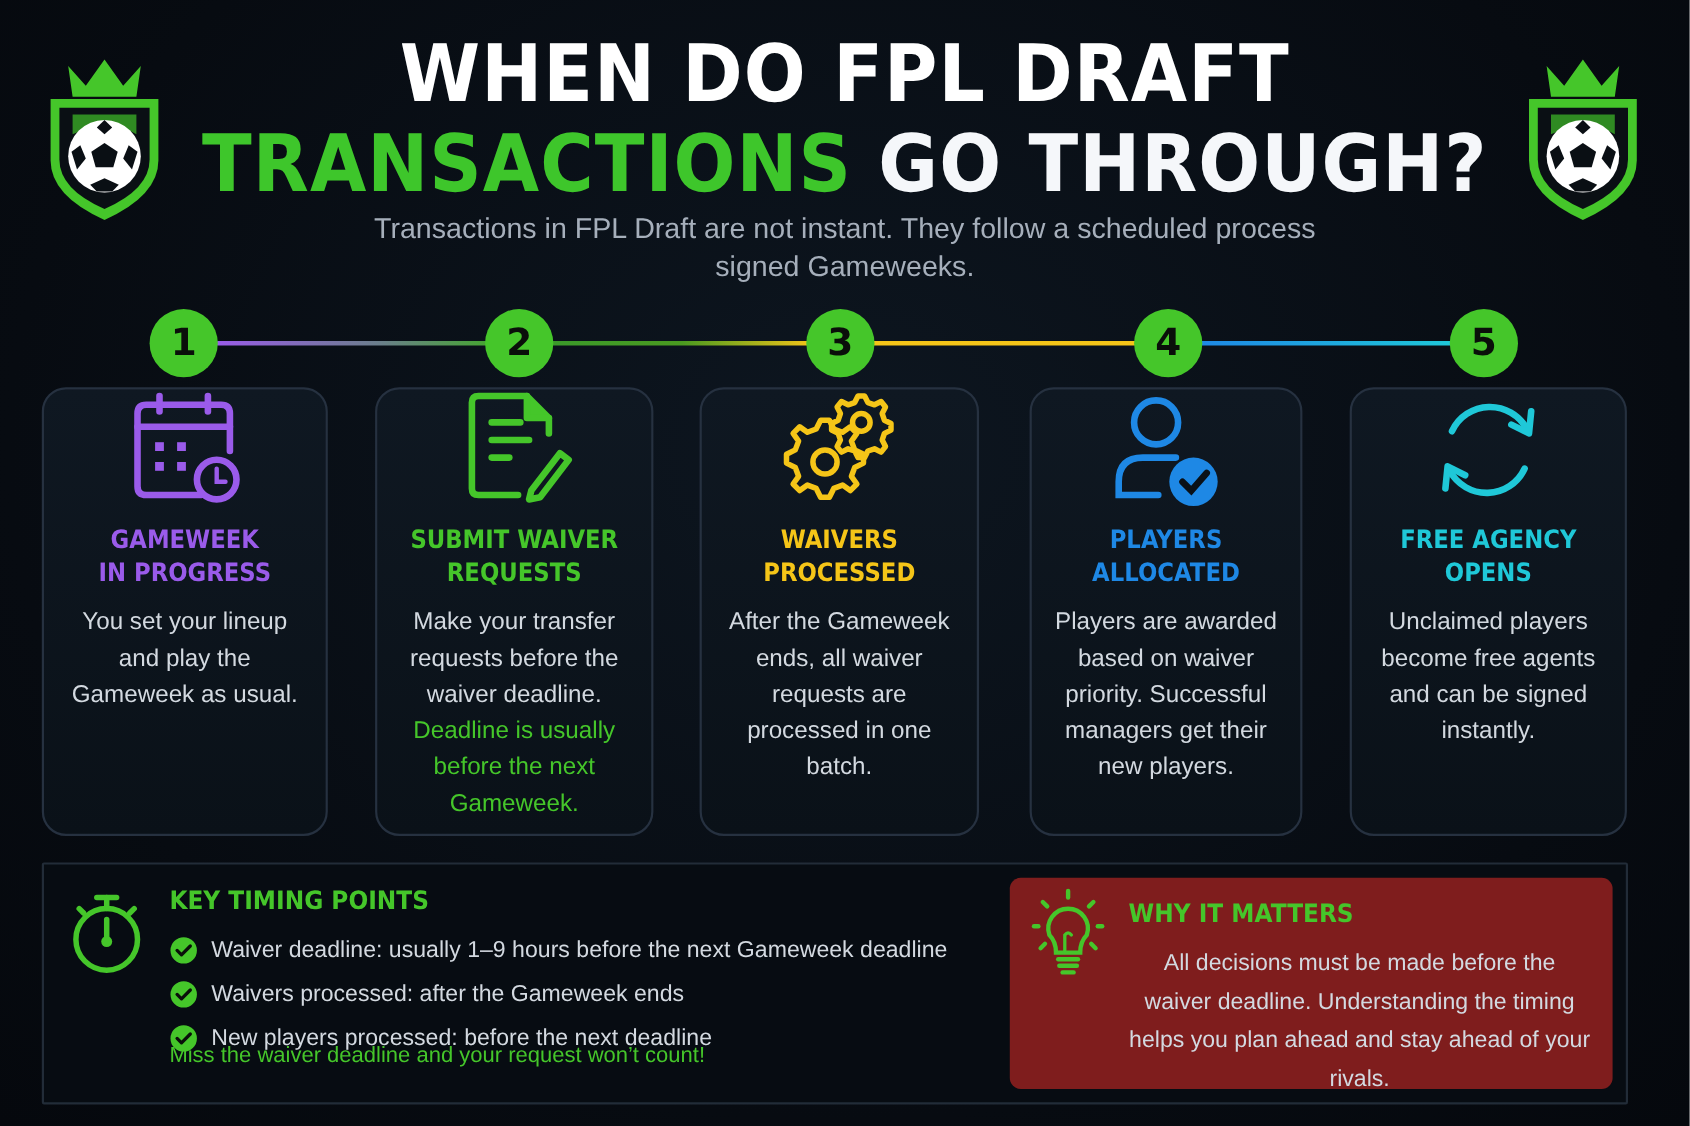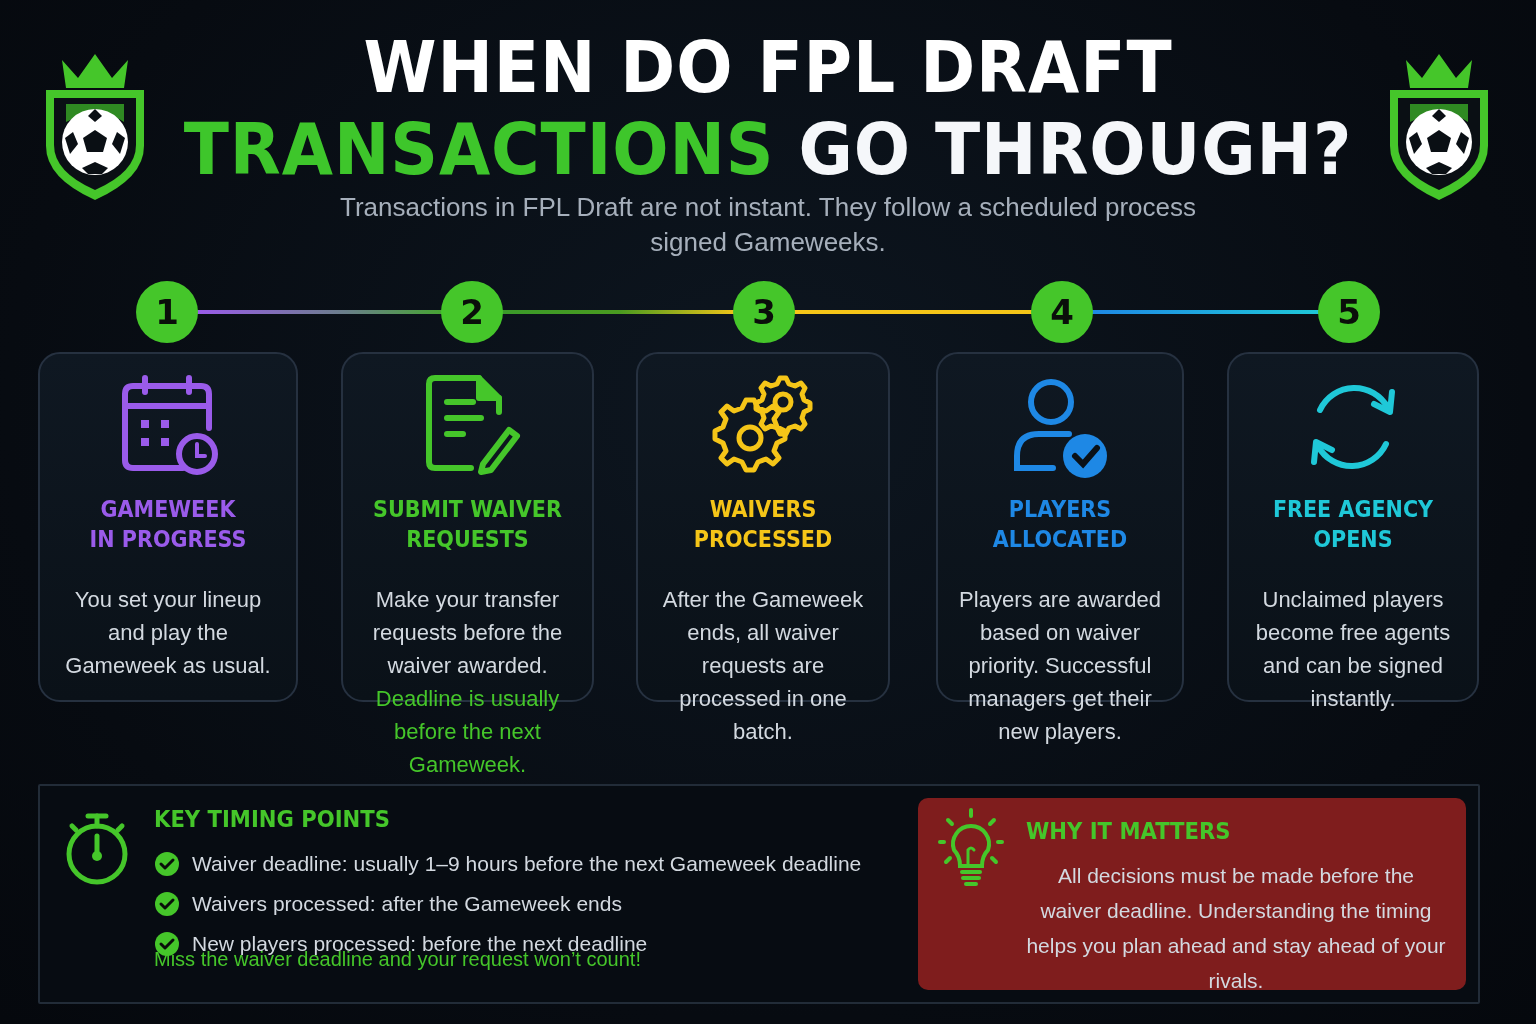--- a/index.html
+++ b/index.html
@@ -32,33 +32,33 @@
   .timeline { position: absolute; top: 280px; left: 0; width: 1536px; height: 64px; }
   .tl-line { position: absolute; top: 30px; height: 4px; border-radius: 2px; }
   .step-circle {
     position: absolute; top: 1px; width: 62px; height: 62px; border-radius: 50%;
     background: #45c62a; color: #0a0f0a; font-weight: 700; font-size: 34px;
     display: flex; align-items: center; justify-content: center;
     font-family: "DejaVu Sans", sans-serif;
   }
 
   .card {
-    position: absolute; top: 352px; height: 350px;
+    position: absolute; top: 352px; height: 408px;
     border: 2px solid #263140; border-radius: 22px;
     background: linear-gradient(180deg, #0f1822 0%, #0a1118 100%);
-    text-align: center; padding-top: 18px;
+    text-align: center; 
   }
   .card .icon { width: 110px; height: 110px; margin: 0 auto; display: block; }
   .card h3 {
     margin-top: 12px; font-size: 23px; line-height: 30px; font-weight: 700;
     font-family: "DejaVu Sans", sans-serif; letter-spacing: 0px;
     transform: scaleX(0.9);
   }
   .card p {
-    margin: 29px auto 0; font-size: 22px; line-height: 33px; color: #d3d9e0; width: 88%;
+    margin: 12px auto 0; font-size: 22px; line-height: 33px; color: #d3d9e0; width: 88%;
   }
   .card p.hl { color: #45c62a; margin-top: 0; }
 
   .bottom {
     position: absolute; left: 38px; top: 784px; width: 1442px; height: 220px;
     border: 2px solid #222c38; border-radius: 2px; background: #070c12;
   }
   .key-icon { position: absolute; left: 24px; top: 24px; width: 66px; height: 76px; }
   .key-title {
     position: absolute; left: 114px; top: 20px; color: #45c62a; font-weight: 700;
@@ -150,21 +150,21 @@
 <div class="card" style="left:341px;width:253px;">
   <svg class="icon" viewBox="0 0 110 110" fill="none" stroke="#45c62a" stroke-width="6" stroke-linecap="round" stroke-linejoin="round">
     <path d="M58,96 H22 Q16,96 16,90 V12 Q16,6 22,6 H66 L86,26 V40"></path>
     <path d="M66,6 V26 H86" fill="#45c62a"></path>
     <line x1="34" y1="30" x2="60" y2="30"></line>
     <line x1="34" y1="46" x2="68" y2="46"></line>
     <line x1="34" y1="62" x2="50" y2="62"></line>
     <path d="M70,92 L96,58 L104,64 L78,98 L68,100 Z"></path>
   </svg>
   <h3 style="color:#45c62a;"><span>SUBMIT WAIVER</span><br><span>REQUESTS</span></h3>
-  <p>Make your transfer requests before the waiver awarded.</p>
+  <p>Make your transfer requests before the waiver deadline.</p>
   <p class="hl">Deadline is usually before the next Gameweek.</p>
 </div>
 
 <div class="card" style="left:636px;width:254px;">
   <svg class="icon" viewBox="0 0 110 110" fill="none" stroke="#f5c518" stroke-width="5" stroke-linejoin="round">
     <path d="M34,36 l4,-8 h8 l4,8 l8,3 l7,-5 l6,6 l-5,7 l3,8 l8,4 v8 l-8,4 l-3,8 l5,7 l-6,6 l-7,-5 l-8,3 l-4,8 h-8 l-4,-8 l-8,-3 l-7,5 l-6,-6 l5,-7 l-3,-8 l-8,-4 v-8 l8,-4 l3,-8 l-5,-7 l6,-6 l7,5 Z"></path>
     <circle cx="42" cy="66" r="11"></circle>
     <path d="M78,6 l3,6 l6,2 l6,-3 l4,5 l-3,6 l2,6 l6,3 v6 l-6,3 l-2,6 l3,6 l-4,5 l-6,-3 l-6,2 l-3,6 h-6 l-3,-6 l-6,-2 l-6,3 l-4,-5 l3,-6 l-2,-6 l-6,-3 v-6 l6,-3 l2,-6 l-3,-6 l4,-5 l6,3 l6,-2 l3,-6 Z"></path>
     <circle cx="75" cy="30" r="8"></circle>
   </svg>

